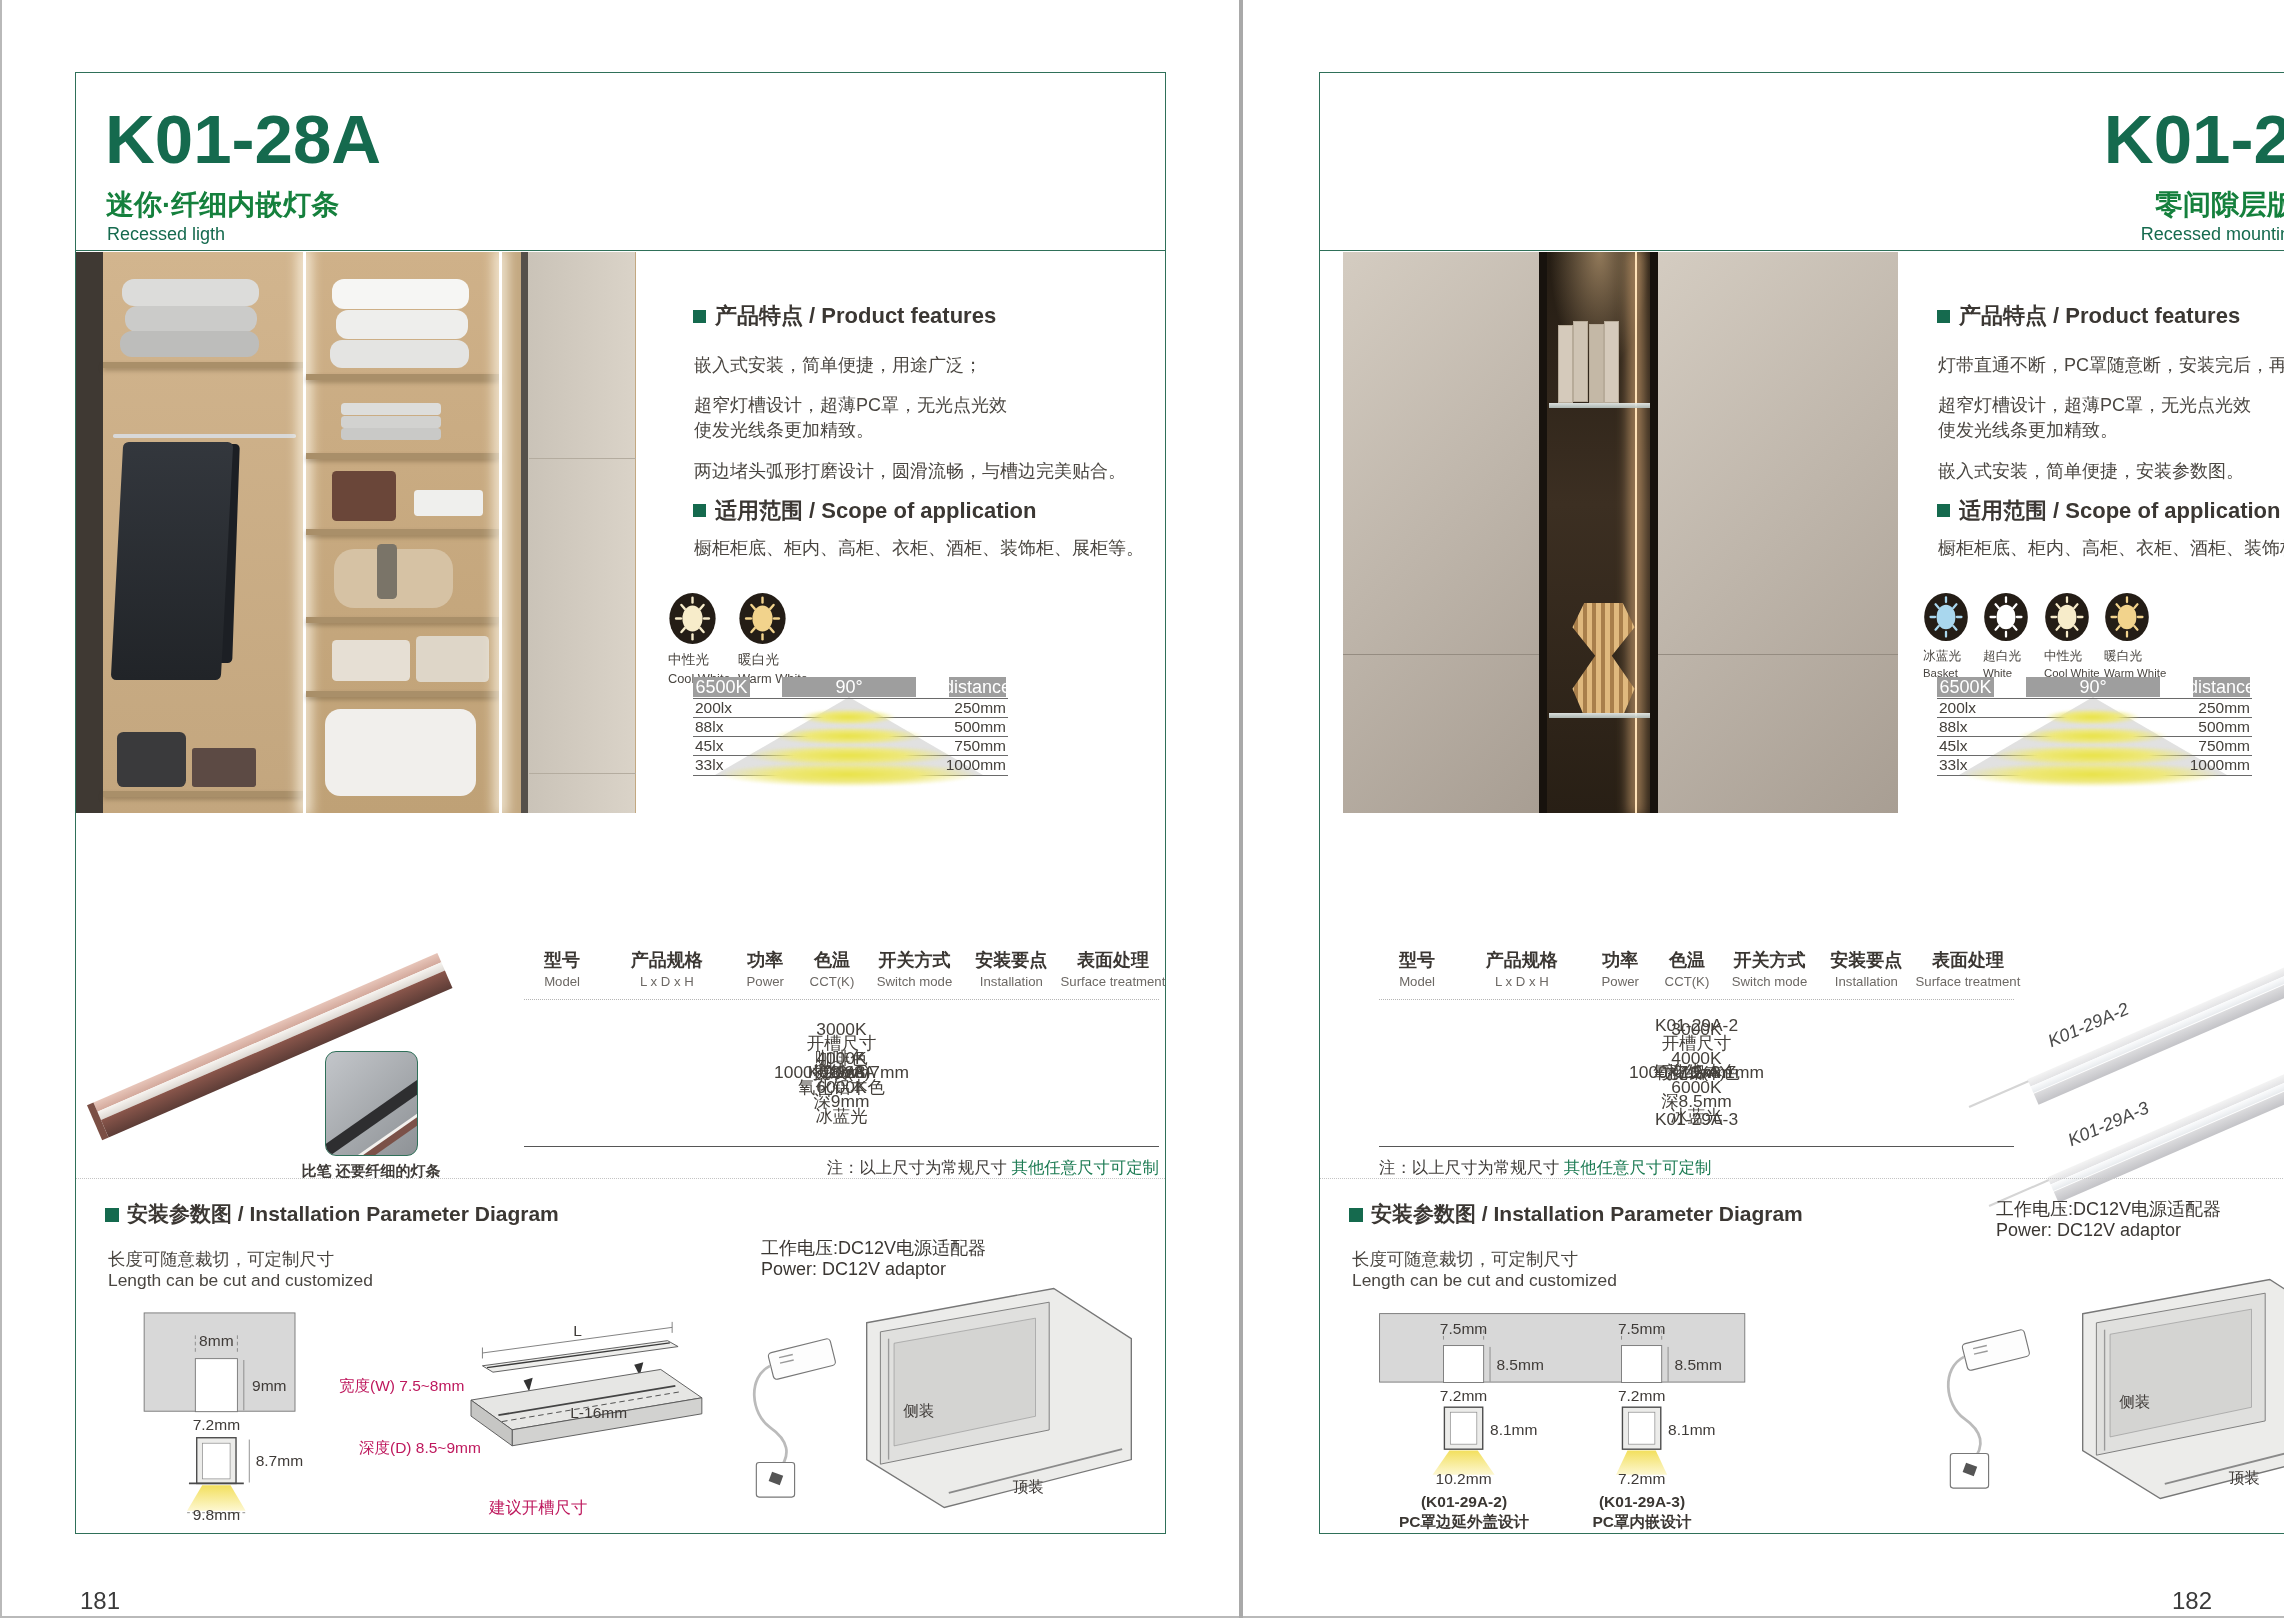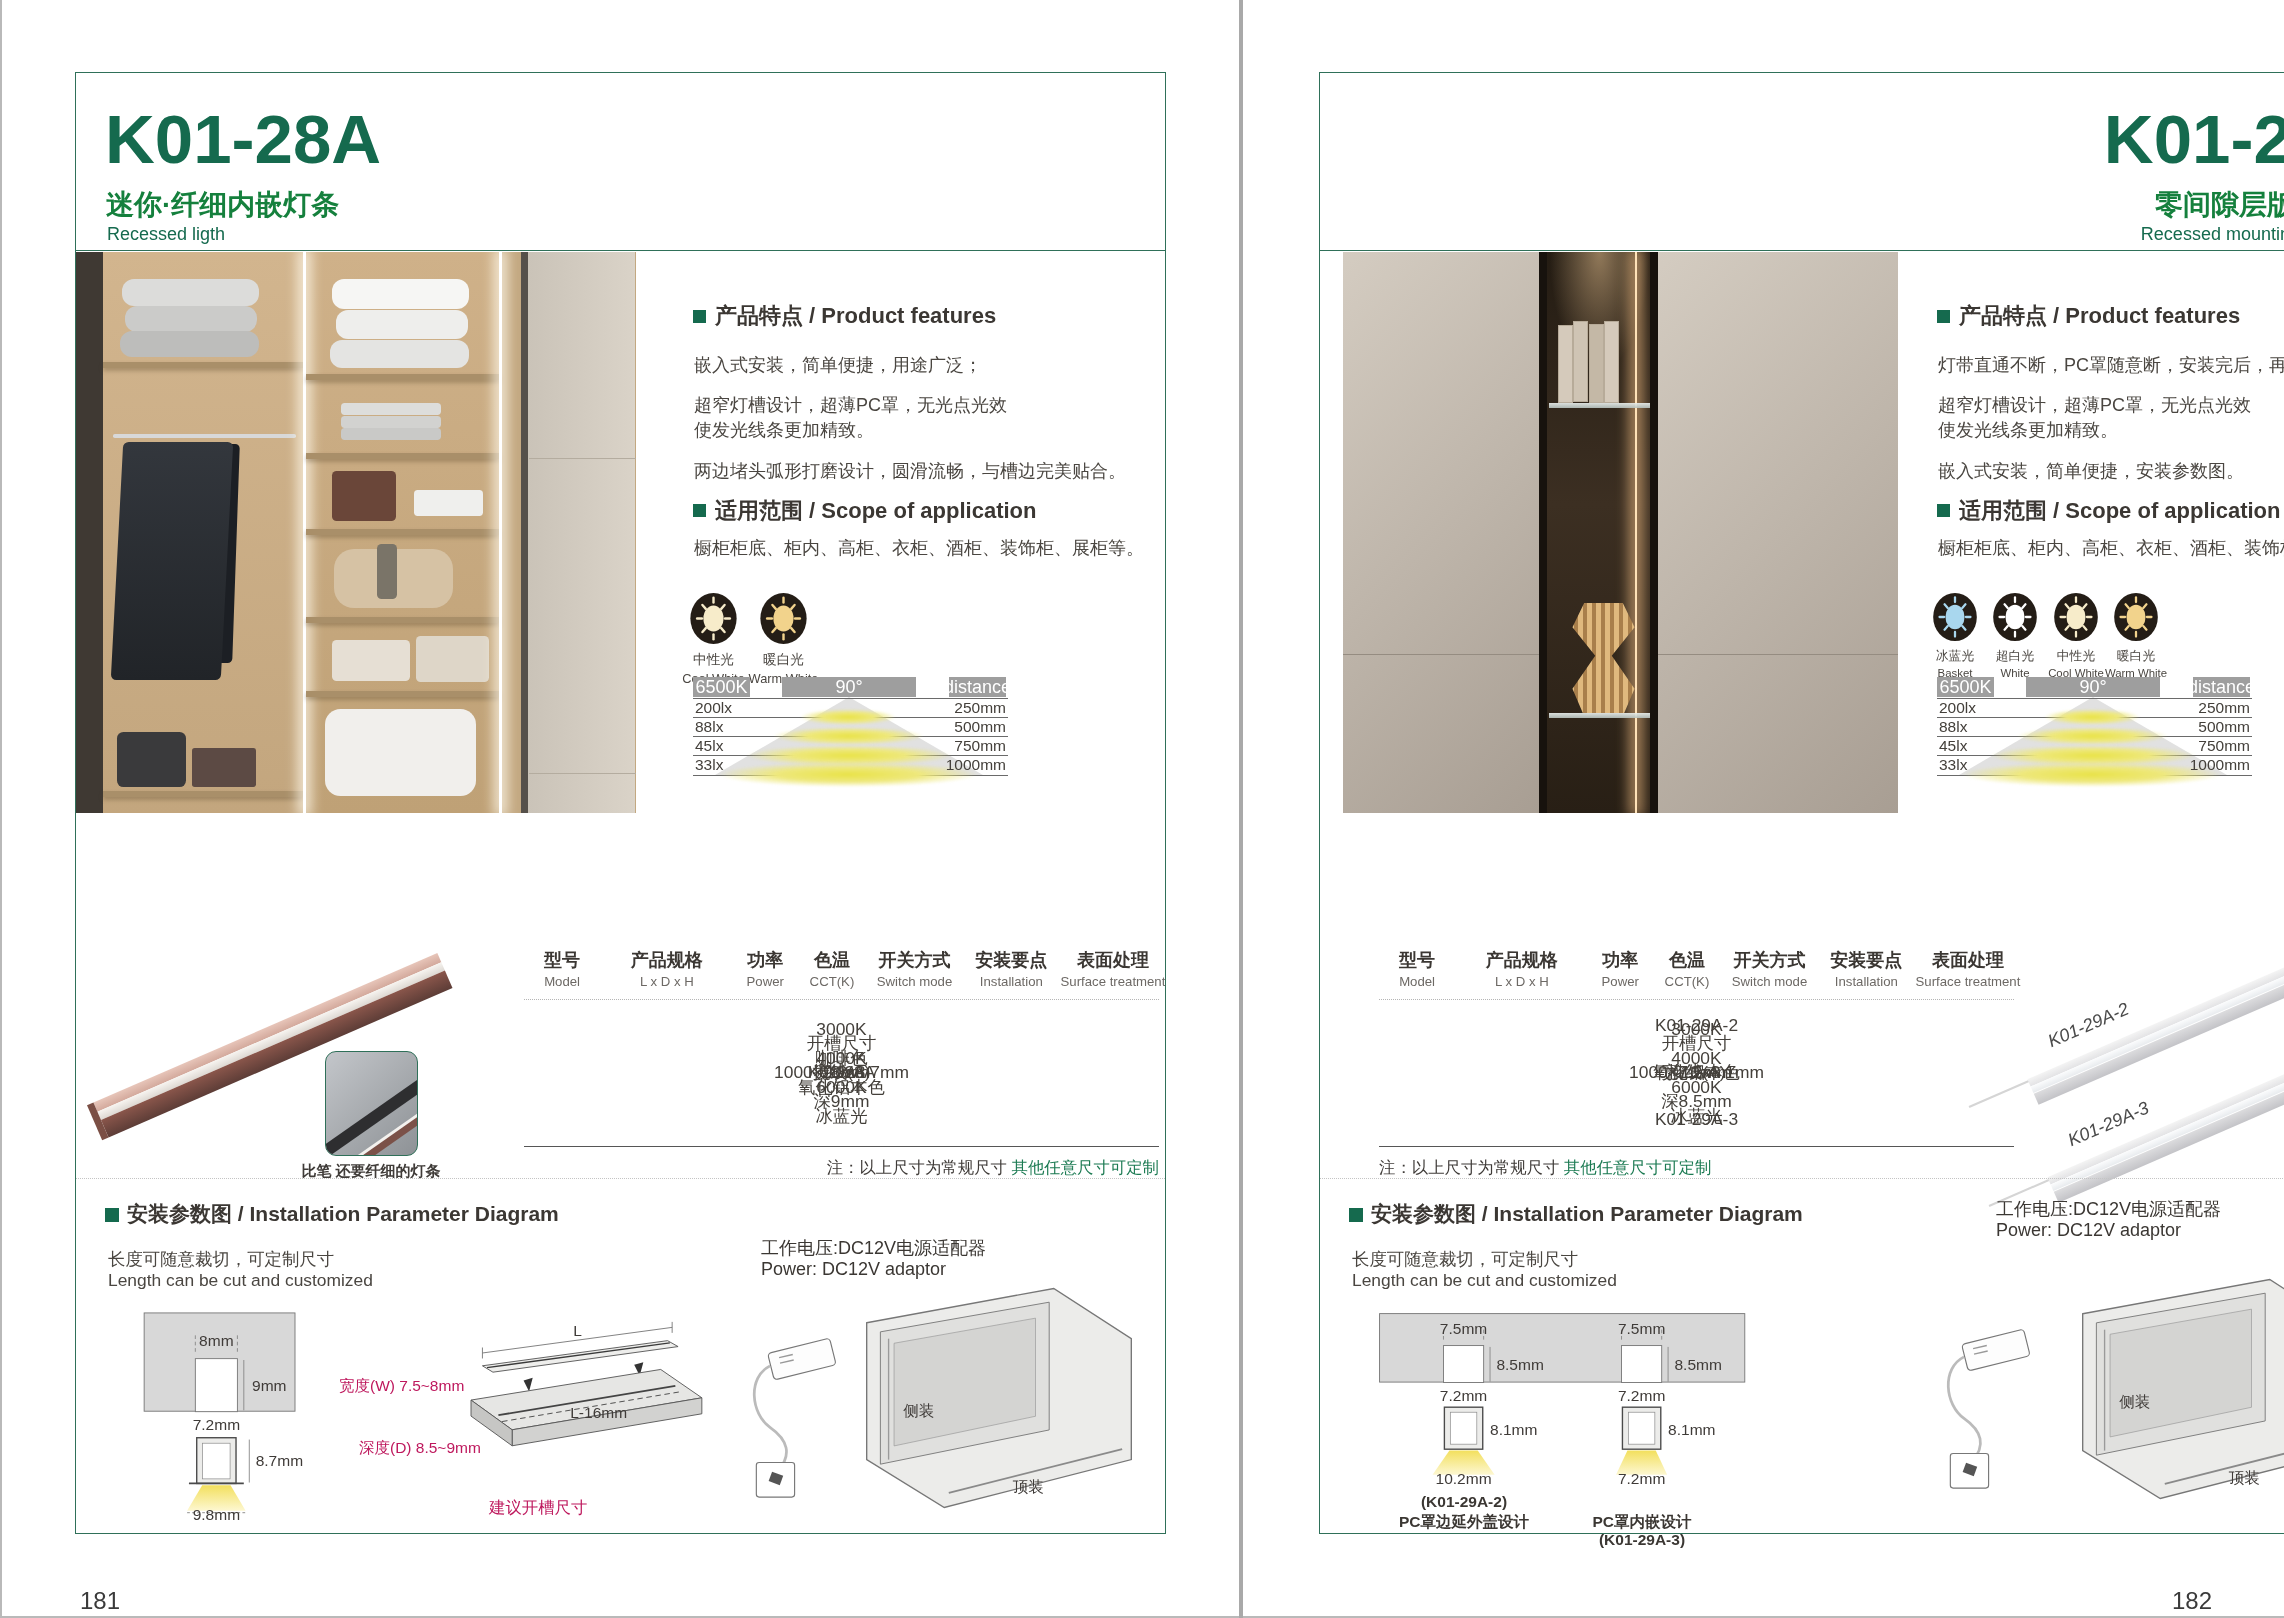--- a/index.html
+++ b/index.html
@@ -19,21 +19,21 @@
   .sub-cn{font-size:28px;font-weight:bold;color:#15803d;}
   .sub-en{font-size:18px;color:#156a4e;}
   .head-rule{left:0;right:0;top:177px;border-top:1.4px solid #2f7059;}
 
   
   .sec-title{font-size:22px;font-weight:bold;color:#3b3733;}
   .bullet{width:12.8px;height:12.8px;background:#156a4e;}
   .body-line{font-size:18px;color:#4a4641;white-space:nowrap;}
 
   
-  .icon-unit{display:flex;flex-direction:column;align-items:center;}
+  .icon-unit{display:flex;flex-direction:column;align-items:flex-start;}
   .icon-cn{font-size:13.7px;color:#4a4641;margin-top:6.4px;}
   .icon-en{font-size:12.8px;color:#4a4641;margin-top:1.8px;}
   .icon-unit.small .icon-cn{font-size:12.8px;} .icon-unit.small .icon-en{font-size:11.4px;}
 
   
   .ph-bar{background:#9e9e9e;color:#ffffff;font-size:18px;display:flex;align-items:center;justify-content:center;height:20px;}
   .ph-line{height:0;border-top:0.9px solid #6a6a6a;left:617px;width:315px;}
   .ph-lux{font-size:15.5px;color:#44403b;left:619px;}
   .ph-mm{font-size:15.5px;color:#44403b;width:91px;text-align:right;left:839px;}
   .cone{left:639px;top:624px;width:268px;height:78px;background:rgba(168,168,168,.34);
@@ -623,21 +623,21 @@
     <rect x="555" y="241" width="58" height="70" fill="#ffffff" stroke="#8a8a8a" stroke-width="1.5"></rect>
     <text x="252" y="290">8.1mm</text>
     <text x="642" y="290">8.1mm</text>
     <polygon points="163,325 225,325 262,378 126,378" fill="url(#beamB)" opacity="0.95"></polygon>
     <polygon points="553,325 615,325 640,378 528,378" fill="url(#beamB)" opacity="0.95"></polygon>
     <text x="194" y="398" text-anchor="middle">10.2mm</text>
     <text x="584" y="398" text-anchor="middle">7.2mm</text>
   </svg>
   <div class="abs cap-model" style="left:89px;top:1420px;">(K01-29A-2)</div>
   <div class="abs cap-desc" style="left:48px;top:1439px;">PC罩边延外盖设计</div>
-  <div class="abs cap-model" style="left:267px;top:1420px;margin-top:38px;">(K01-29A-3)</div>
+  <div class="abs cap-model" style="left:267px;top:1420px;">(K01-29A-3)</div>
   <div class="abs cap-desc" style="left:226px;top:1439px;">PC罩内嵌设计</div>
 
   <div class="abs pw" style="left:676px;top:1124px;">工作电压:DC12V电源适配器</div>
   <div class="abs pw" style="left:676px;top:1147px;">Power: DC12V adaptor</div>
   <svg class="abs" style="left:612px;top:1252px;" width="105" height="164" viewBox="0 0 230 360">
     <rect x="70" y="25" width="140" height="60" rx="8" fill="#fdfdfd" stroke="#777777" stroke-width="2.5" transform="rotate(-14 140 55)"></rect>
     <line x1="90" y1="52" x2="120" y2="45" stroke="#999999" stroke-width="3"></line>
     <line x1="92" y1="64" x2="122" y2="57" stroke="#999999" stroke-width="3"></line>
     <path d="M70,70 C20,95 28,175 70,205 C110,233 118,265 88,300" fill="none" stroke="#bbbbbb" stroke-width="6"></path>
     <rect x="40" y="282" width="84" height="76" rx="6" fill="#ffffff" stroke="#777777" stroke-width="2.5"></rect>

